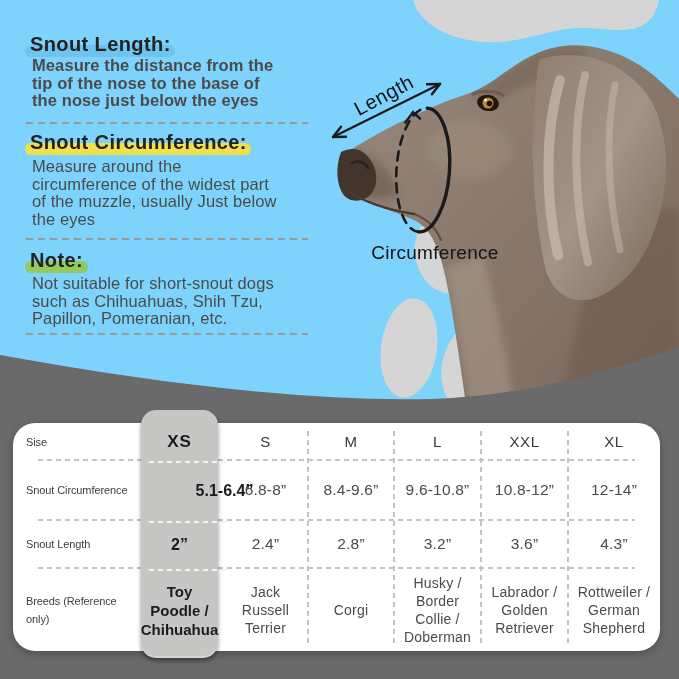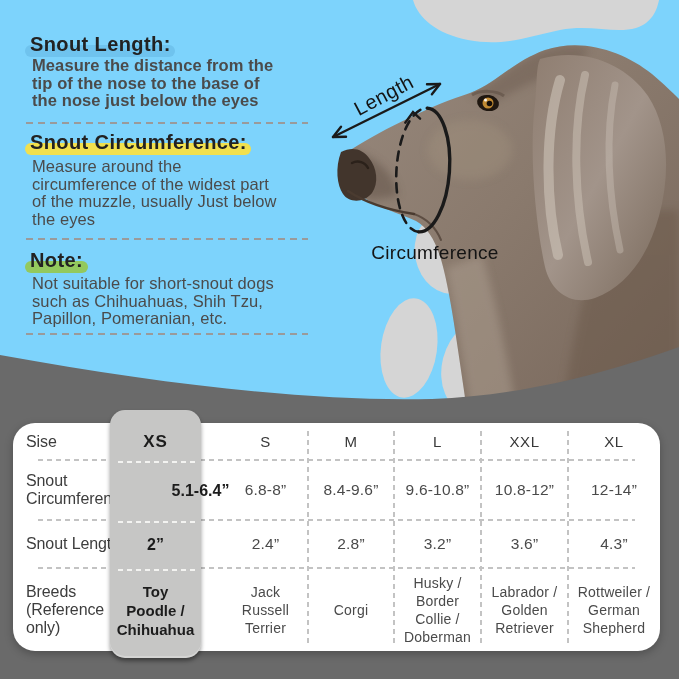--- a/index.html
+++ b/index.html
@@ -28,29 +28,29 @@
 
   
   .size-card{position:absolute;left:13px;top:423px;width:647px;height:228px;background:#fff;
     border-radius:22px;box-shadow:0 3px 8px rgba(0,0,0,.25);
     display:grid;grid-template-columns:115px 95px 85px 86px 87px 87px 92px;
     grid-template-rows:37px 60px 48px 83px;}
   .cell{display:flex;align-items:center;justify-content:center;text-align:center;
     font-size:15.5px;color:#4a4a4a;letter-spacing:.2px;}
   .cell.head{font-size:15px;color:#383838;letter-spacing:.6px;}
   .cell.rowlabel{justify-content:flex-start;text-align:left;padding-left:13px;
-    font-size:16px;color:#3d3d3d;line-height:18px;letter-spacing:-.1px;}
+    font-size:11px;color:#3d3d3d;line-height:18px;letter-spacing:-.1px;}
   .cell.breed{font-size:14px;line-height:18px;color:#4a4a4a;padding:0 4px;}
   .vline{position:absolute;top:8px;bottom:8px;width:2px;
     background:repeating-linear-gradient(180deg,#c3c3c3 0 5px,transparent 5px 9px);}
   .hline{position:absolute;left:25px;right:25px;height:2px;
     background:repeating-linear-gradient(90deg,#c3c3c3 0 5px,transparent 5px 9px);}
 
   
-  .xs-box{position:absolute;left:110px;top:410px;width:91px;height:248px;background:#c6c6c5;
+  .xs-box{position:absolute;left:141px;top:410px;width:77px;height:248px;background:#c6c6c5;
     border-radius:15px;box-shadow:0 3px 4px rgba(0,0,0,.4),inset 0 -2px 0 rgba(255,255,255,.25);}
   .xs-box .xs-cell{position:absolute;left:0;width:100%;display:flex;align-items:center;
     justify-content:center;text-align:center;font-weight:bold;color:#1c1c1c;}
   .xs-head{top:12px;height:39px;font-size:17px;letter-spacing:.8px;}
   .xs-v1{top:51px;height:60px;font-size:16px;margin-left:45px;}
   .xs-v2{top:111px;height:48px;font-size:16px;}
   .xs-v3{top:159px;height:83px;font-size:15px;line-height:19px;padding:0 20px;box-sizing:border-box;}
   .xs-line{position:absolute;left:8px;width:79px;height:2px;
     background:repeating-linear-gradient(90deg,#f3f3f1 0 5px,transparent 5px 9px);}
 </style>

